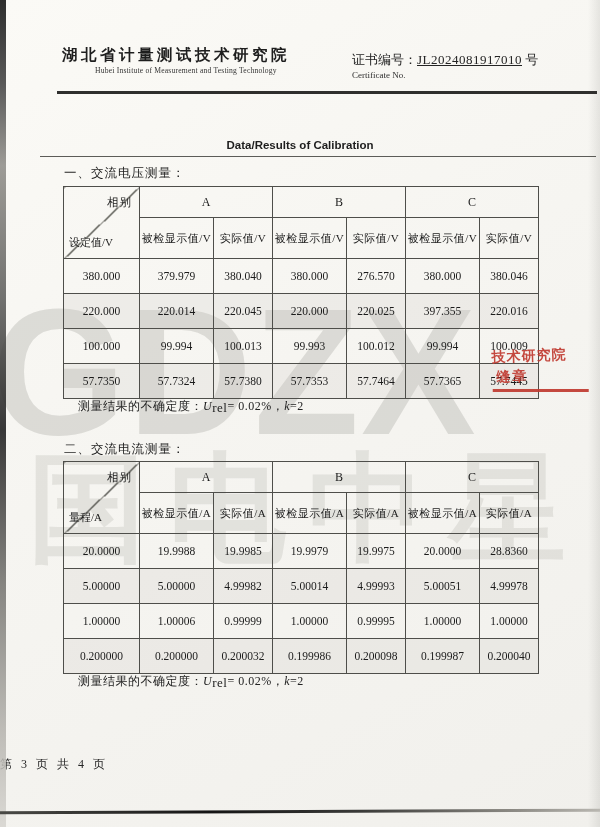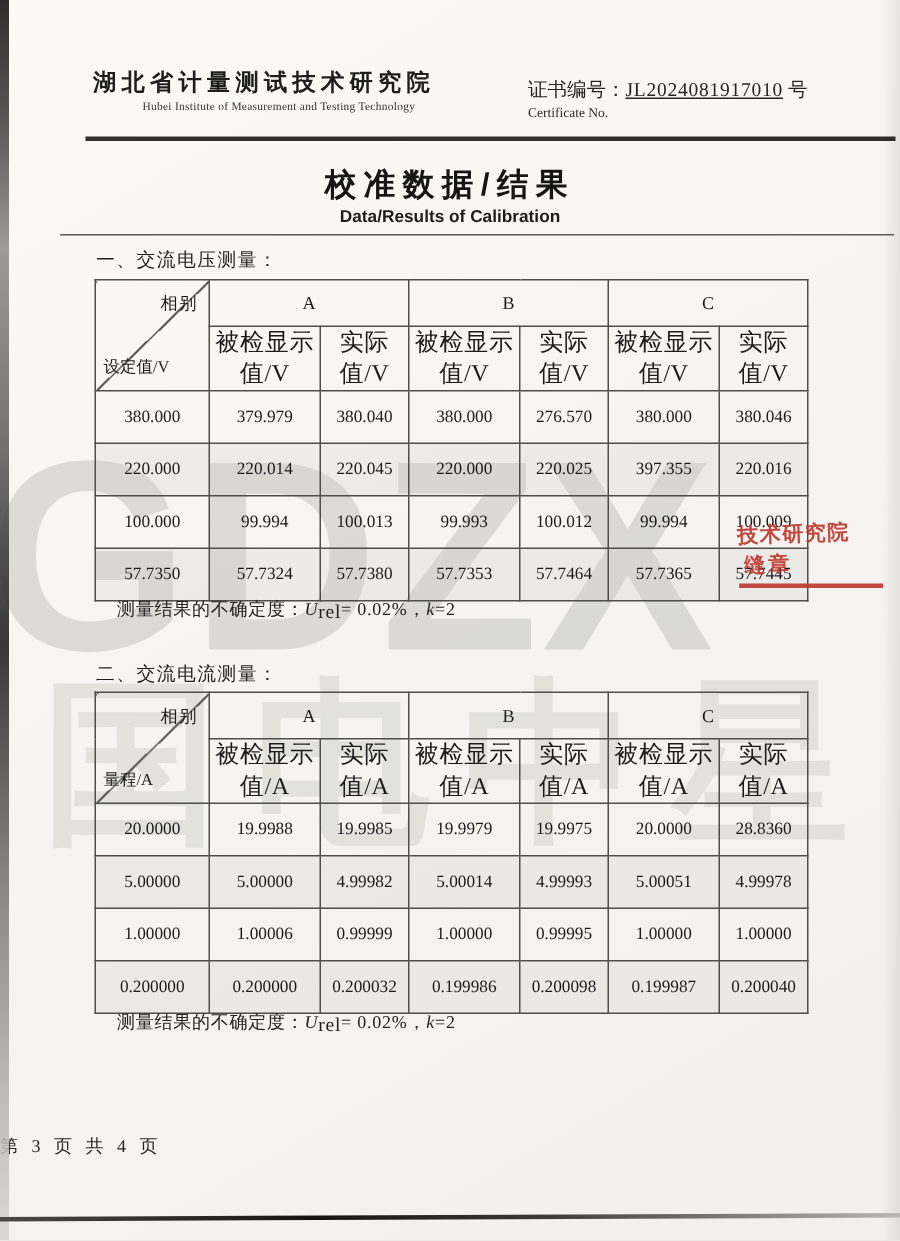--- a/index.html
+++ b/index.html
@@ -35,21 +35,21 @@
   .title-rule{position:absolute;left:40px;right:4px;top:156px;height:1px;background:#5c5c58;z-index:2;}
   
   .sec-label{position:absolute;left:64px;z-index:2;font-size:12.5px;color:#1f1f1f;letter-spacing:1px;text-align:center;}
   #sec1{top:165px;} #sec2{top:441px;}
   
   table.meas{position:absolute;left:63px;width:474px;z-index:2;border-collapse:collapse;table-layout:fixed;
     font-size:11.5px;color:#1b1b1b;}
   #table1{top:186px;} #table2{top:461px;}
   table.meas th,table.meas td{border:1px solid #4e4e4a;text-align:center;font-weight:normal;padding:0;}
   table.meas thead tr.phase-row th{height:30px;font-size:12px;}
-  table.meas thead tr.sub-row th{height:40px;font-size:16px;letter-spacing:.5px;}
+  table.meas thead tr.sub-row th{height:40px;font-size:11px;letter-spacing:.5px;}
   table.meas tbody td{height:34px;}
   table.meas tbody tr:nth-child(even) td{background:rgba(203,201,194,.22);}
   col.c-label{width:76px;} col.c-disp{width:74px;} col.c-act{width:59px;}
   th.corner{position:relative;background:
     linear-gradient(to bottom right,rgba(0,0,0,0) 49.4%,#55554f 49.4%,#55554f 50.6%,rgba(0,0,0,0) 50.6%);}
   th.corner .ct{position:absolute;top:8px;right:7px;font-size:11.5px;letter-spacing:1px;margin-left:24px;}
   th.corner .cb{position:absolute;bottom:8px;left:5px;font-size:11px;}
   
   .unc{position:absolute;left:78px;z-index:2;font-size:12px;color:#222;letter-spacing:.5px;}
   #unc1{top:398px;} #unc2{top:673px;}
@@ -73,21 +73,20 @@
   <div class="wm wm-cn">国电中星</div>
 
   <div class="hdr-cn">湖北省计量测试技术研究院</div>
   <div class="hdr-en">Hubei Institute of Measurement and Testing Technology</div>
 
   <div class="cert"><span>证书编号：</span><span class="num">JL2024081917010</span><span> 号</span></div>
   <div class="cert-en">Certificate No.</div>
 
   <div class="hdr-rule"></div>
 
-  <div class="title">校准数据/结果</div>
   <div class="subtitle">Data/Results of Calibration</div>
   <div class="title-rule"></div>
 
   <div id="sec1" class="sec-label">一、交流电压测量：</div>
 
   <table id="table1" class="meas">
     <colgroup>
         <col class="c-label">
         <col class="c-disp">
         <col class="c-act">

